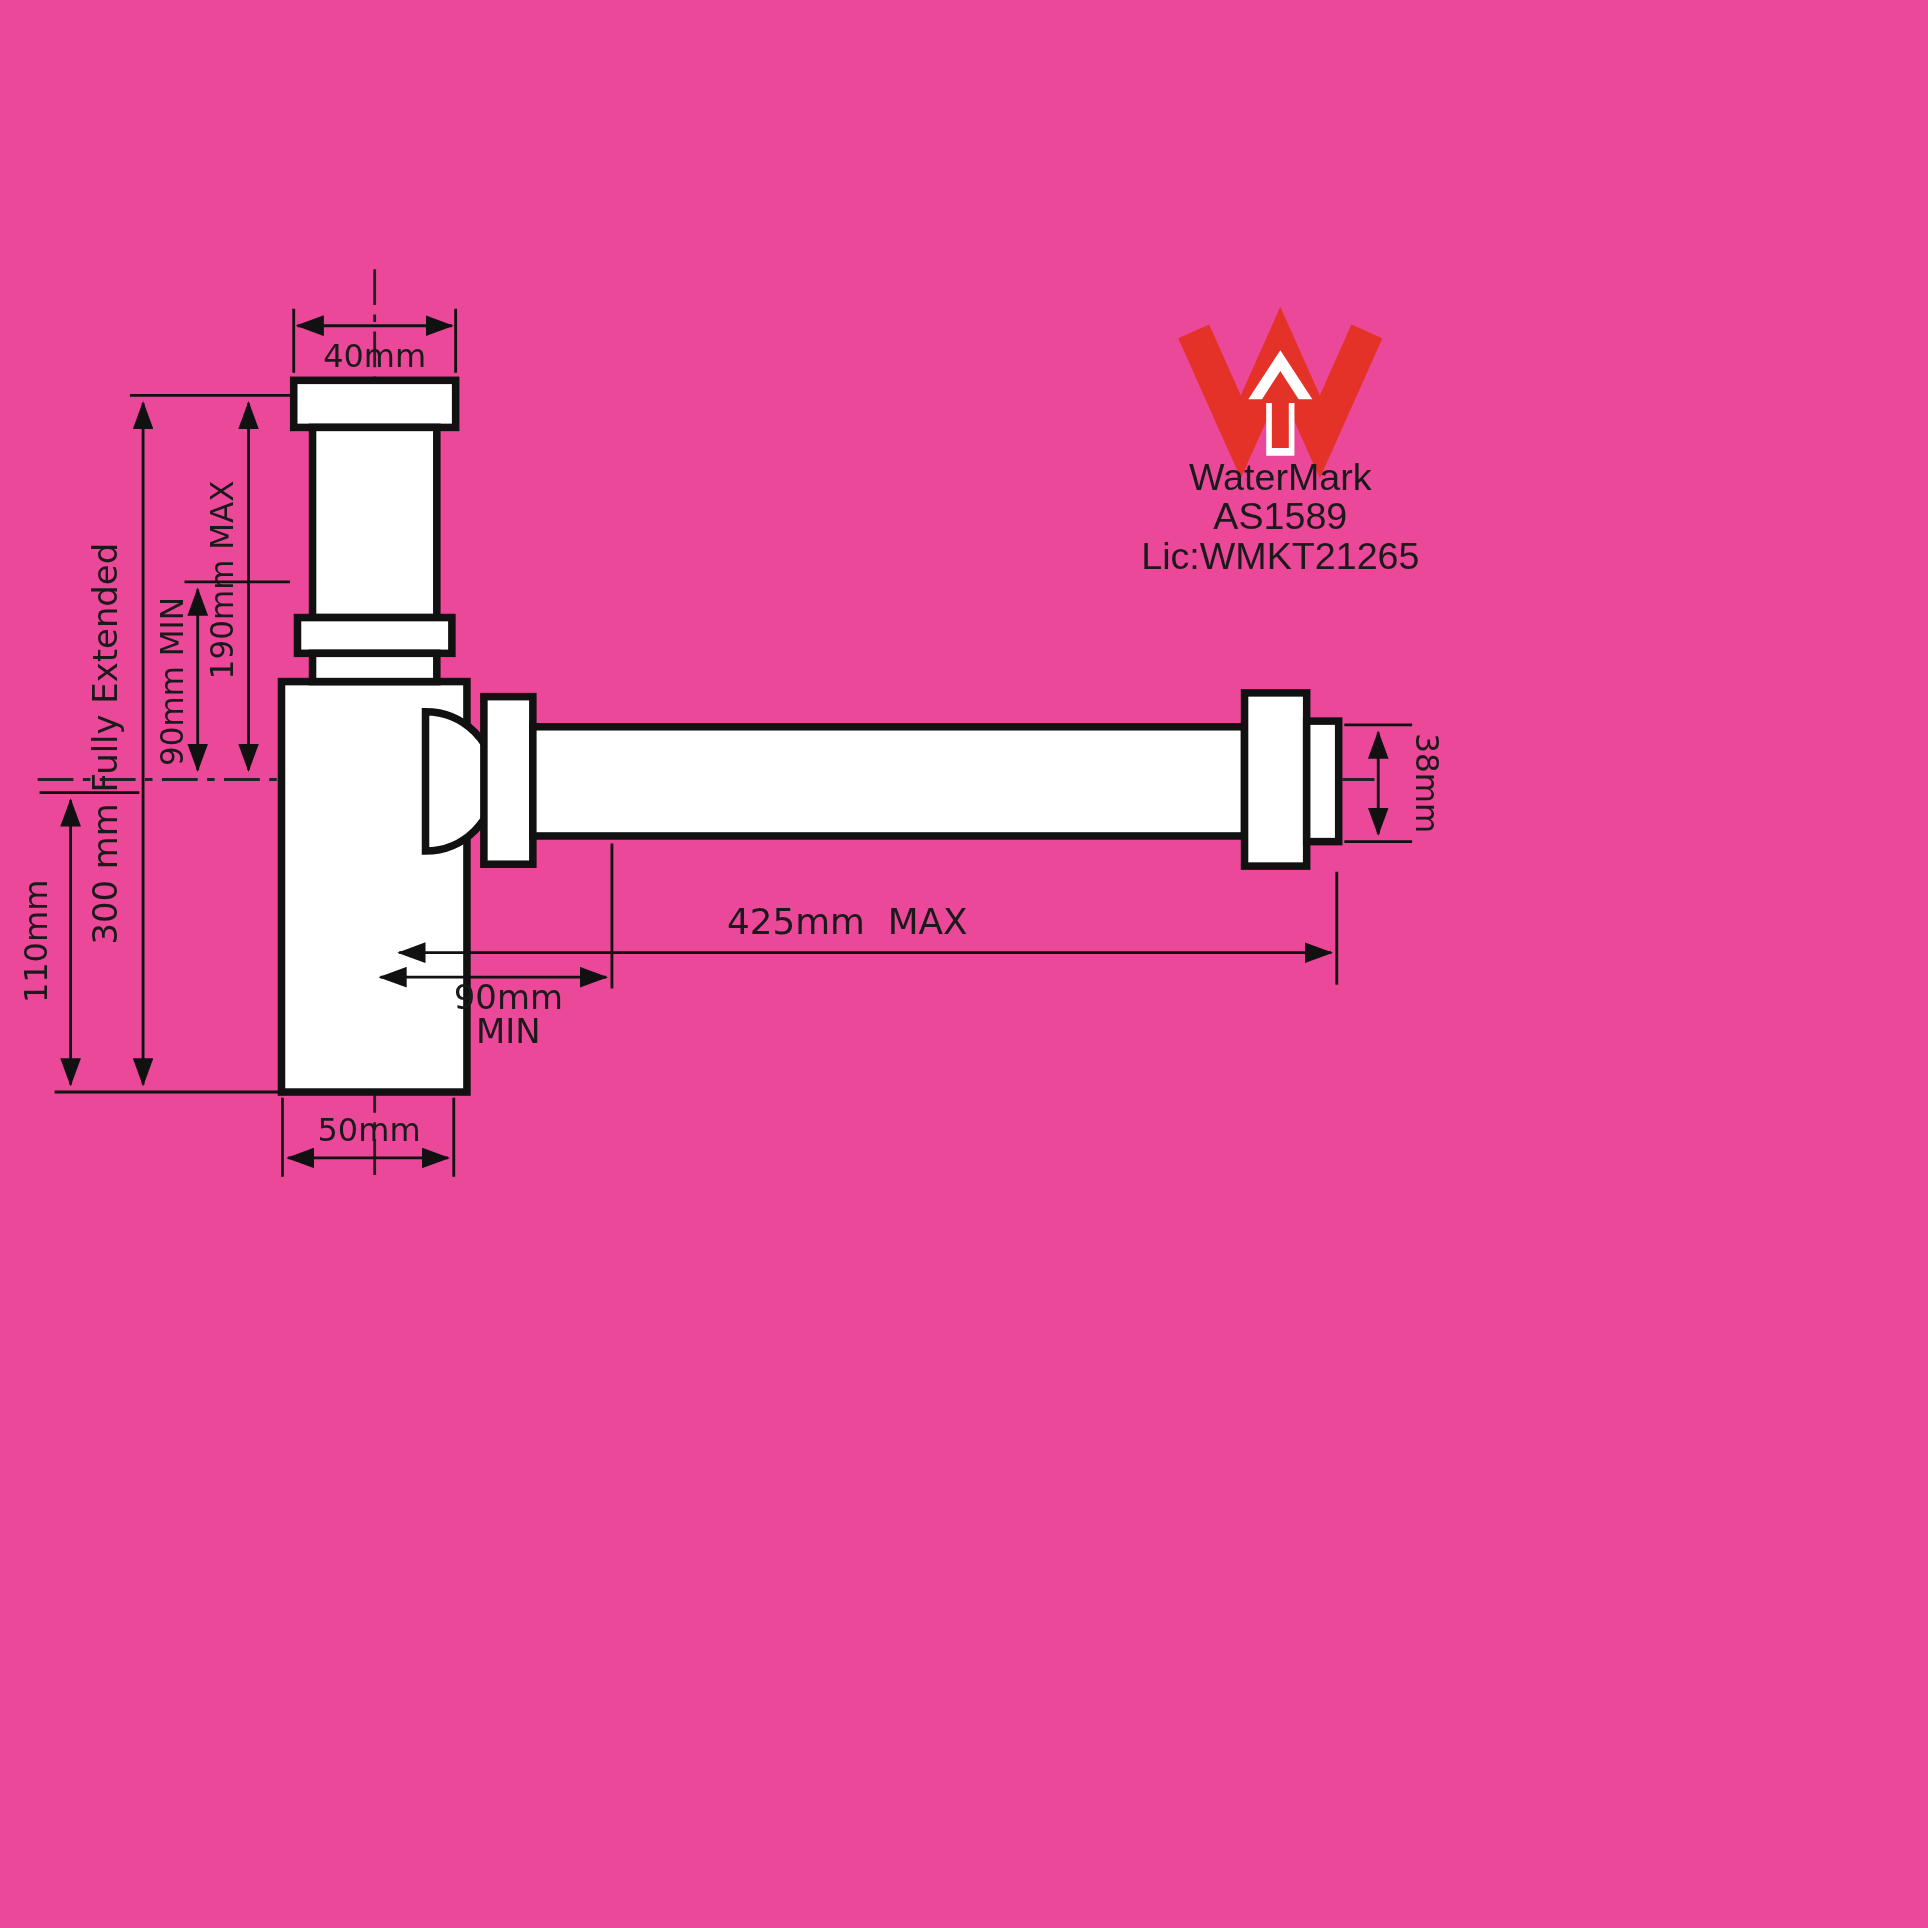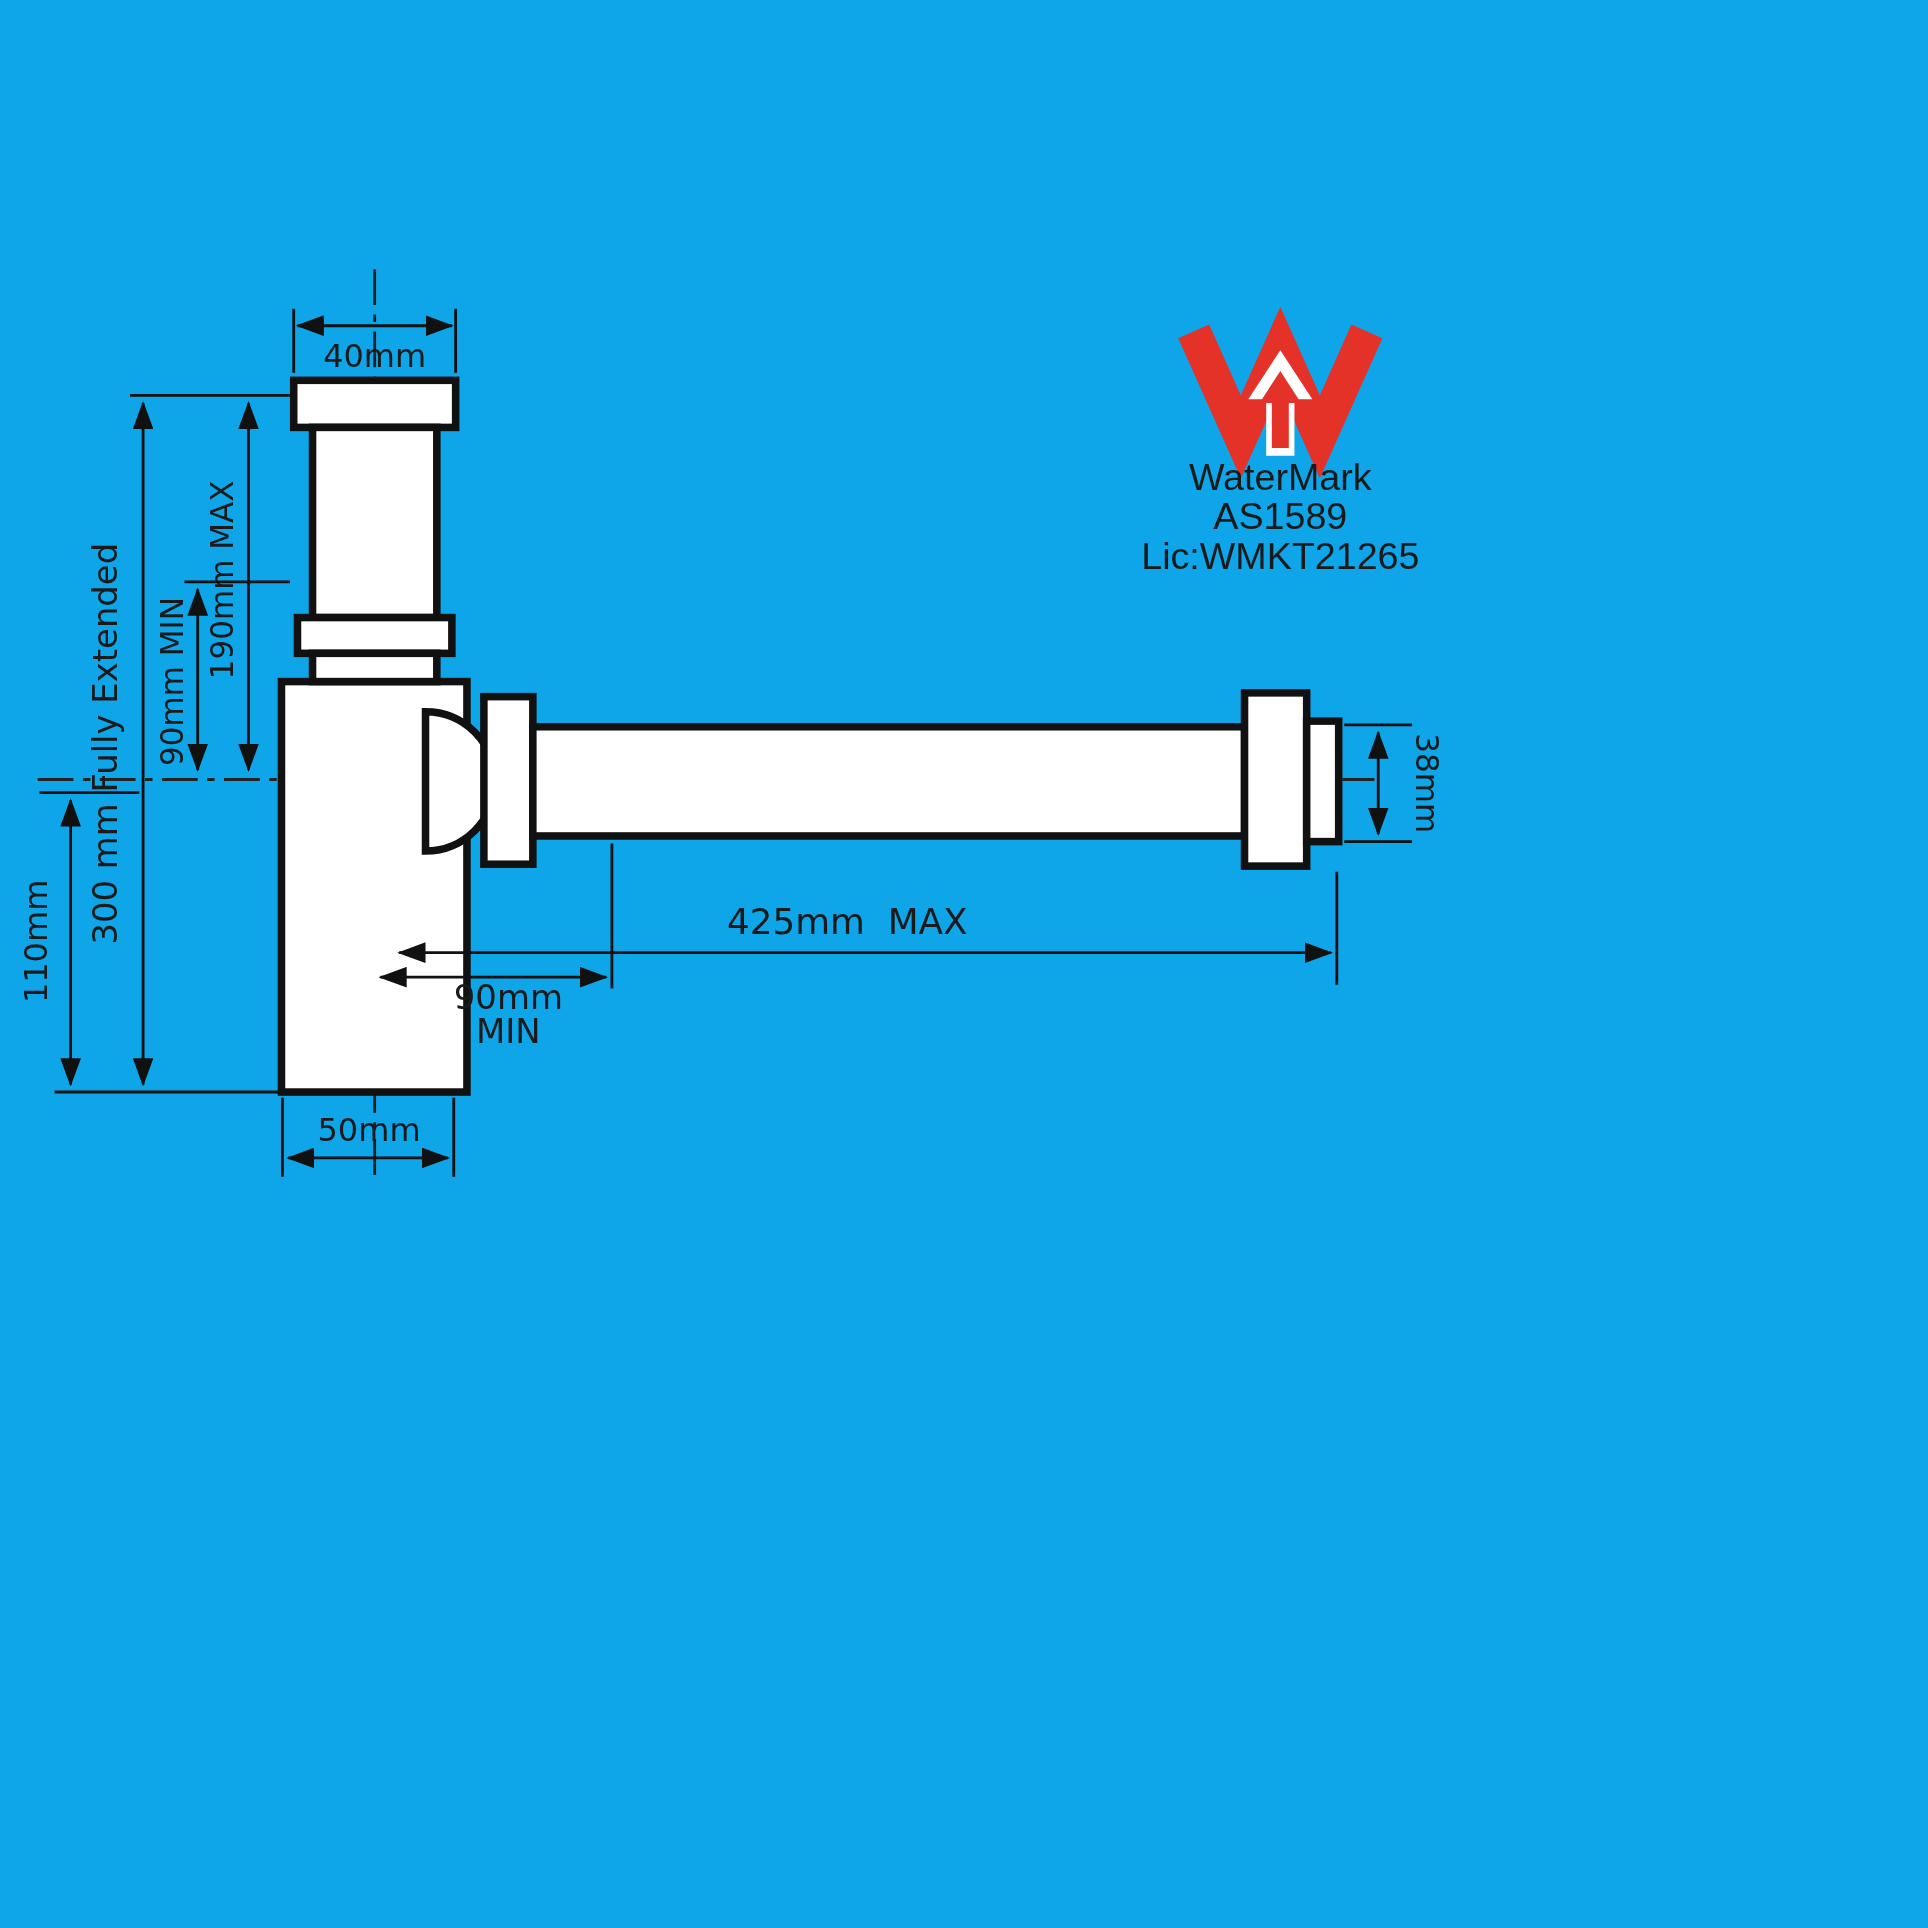--- a/index.html
+++ b/index.html
@@ -4,21 +4,21 @@
 <style>
   html, body {
     margin: 0;
     padding: 0;
     background: #ffffff;
   }
   .canvas {
     position: relative;
     width: 1928px;
     height: 1928px;
-    background: #0ea5e9;
+    background: #ec4899;
     overflow: hidden;
   }
   svg text {
     font-family: "DejaVu Sans", "Liberation Sans", sans-serif;
     fill: #1a1a1a;
     white-space: pre;
   }
   .dim-text  { font-size: 34px; }
   .dim-text-sm { font-size: 33px; }
   .dim-text-lg { font-size: 38px; }

